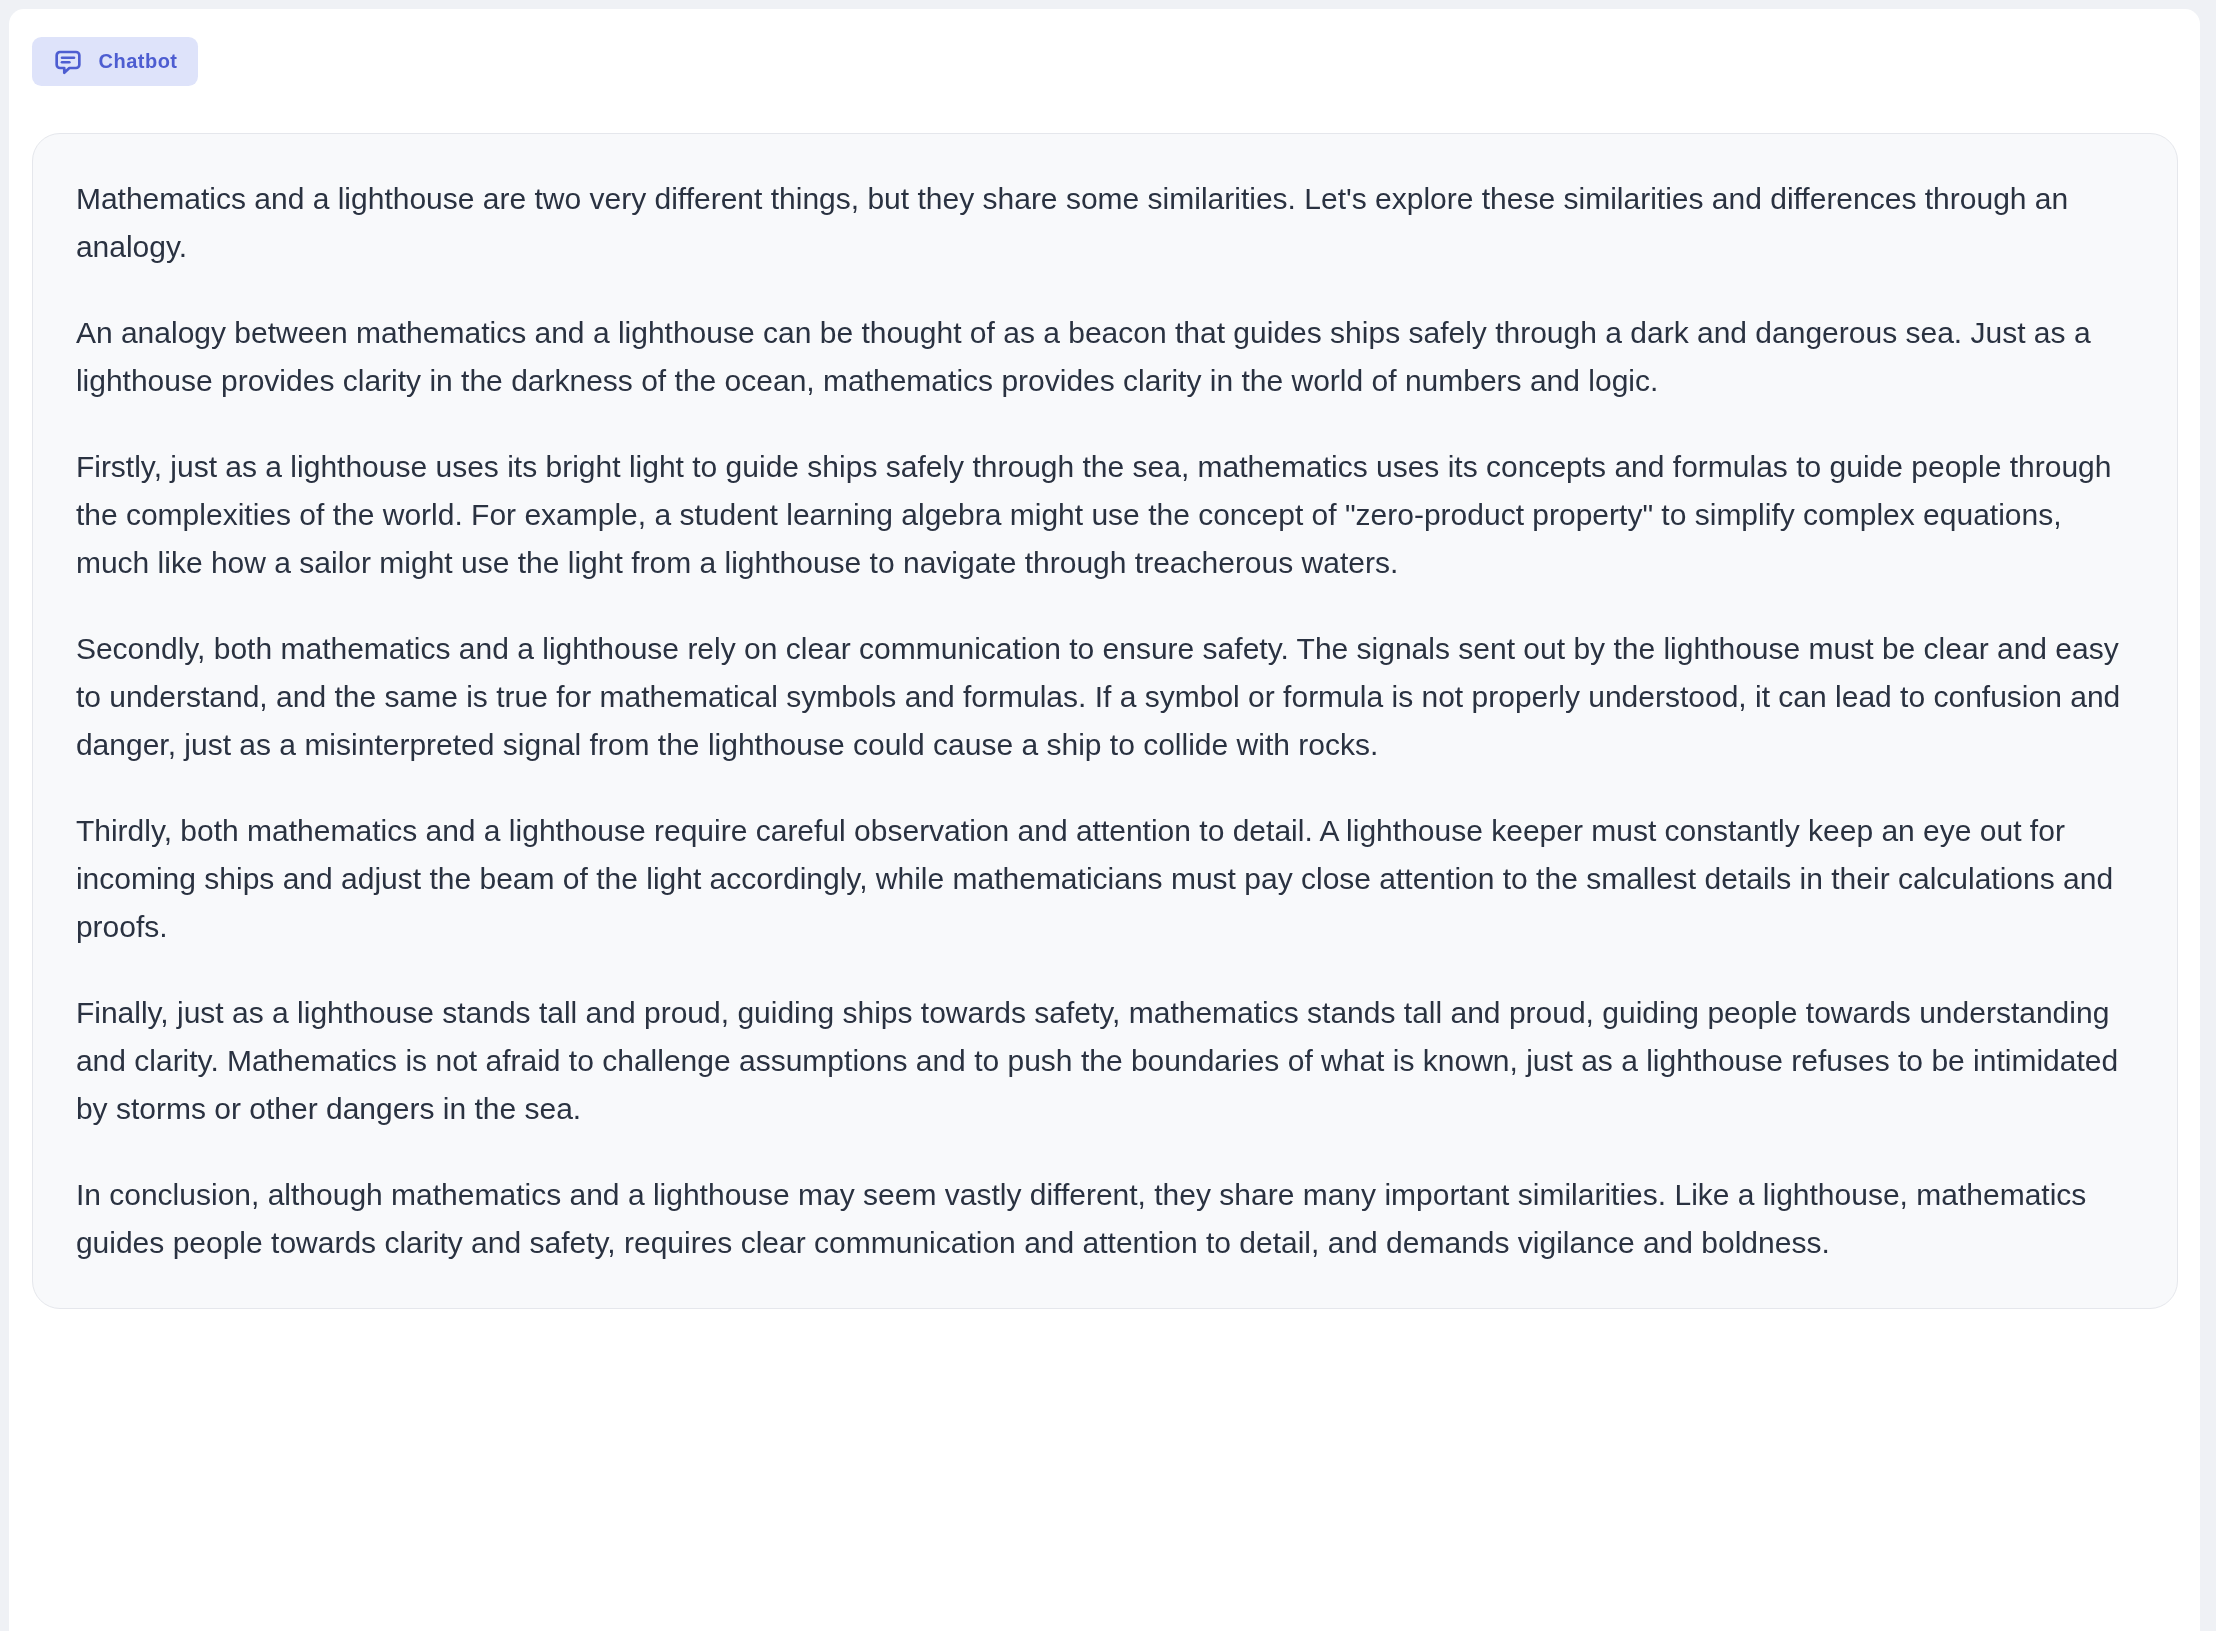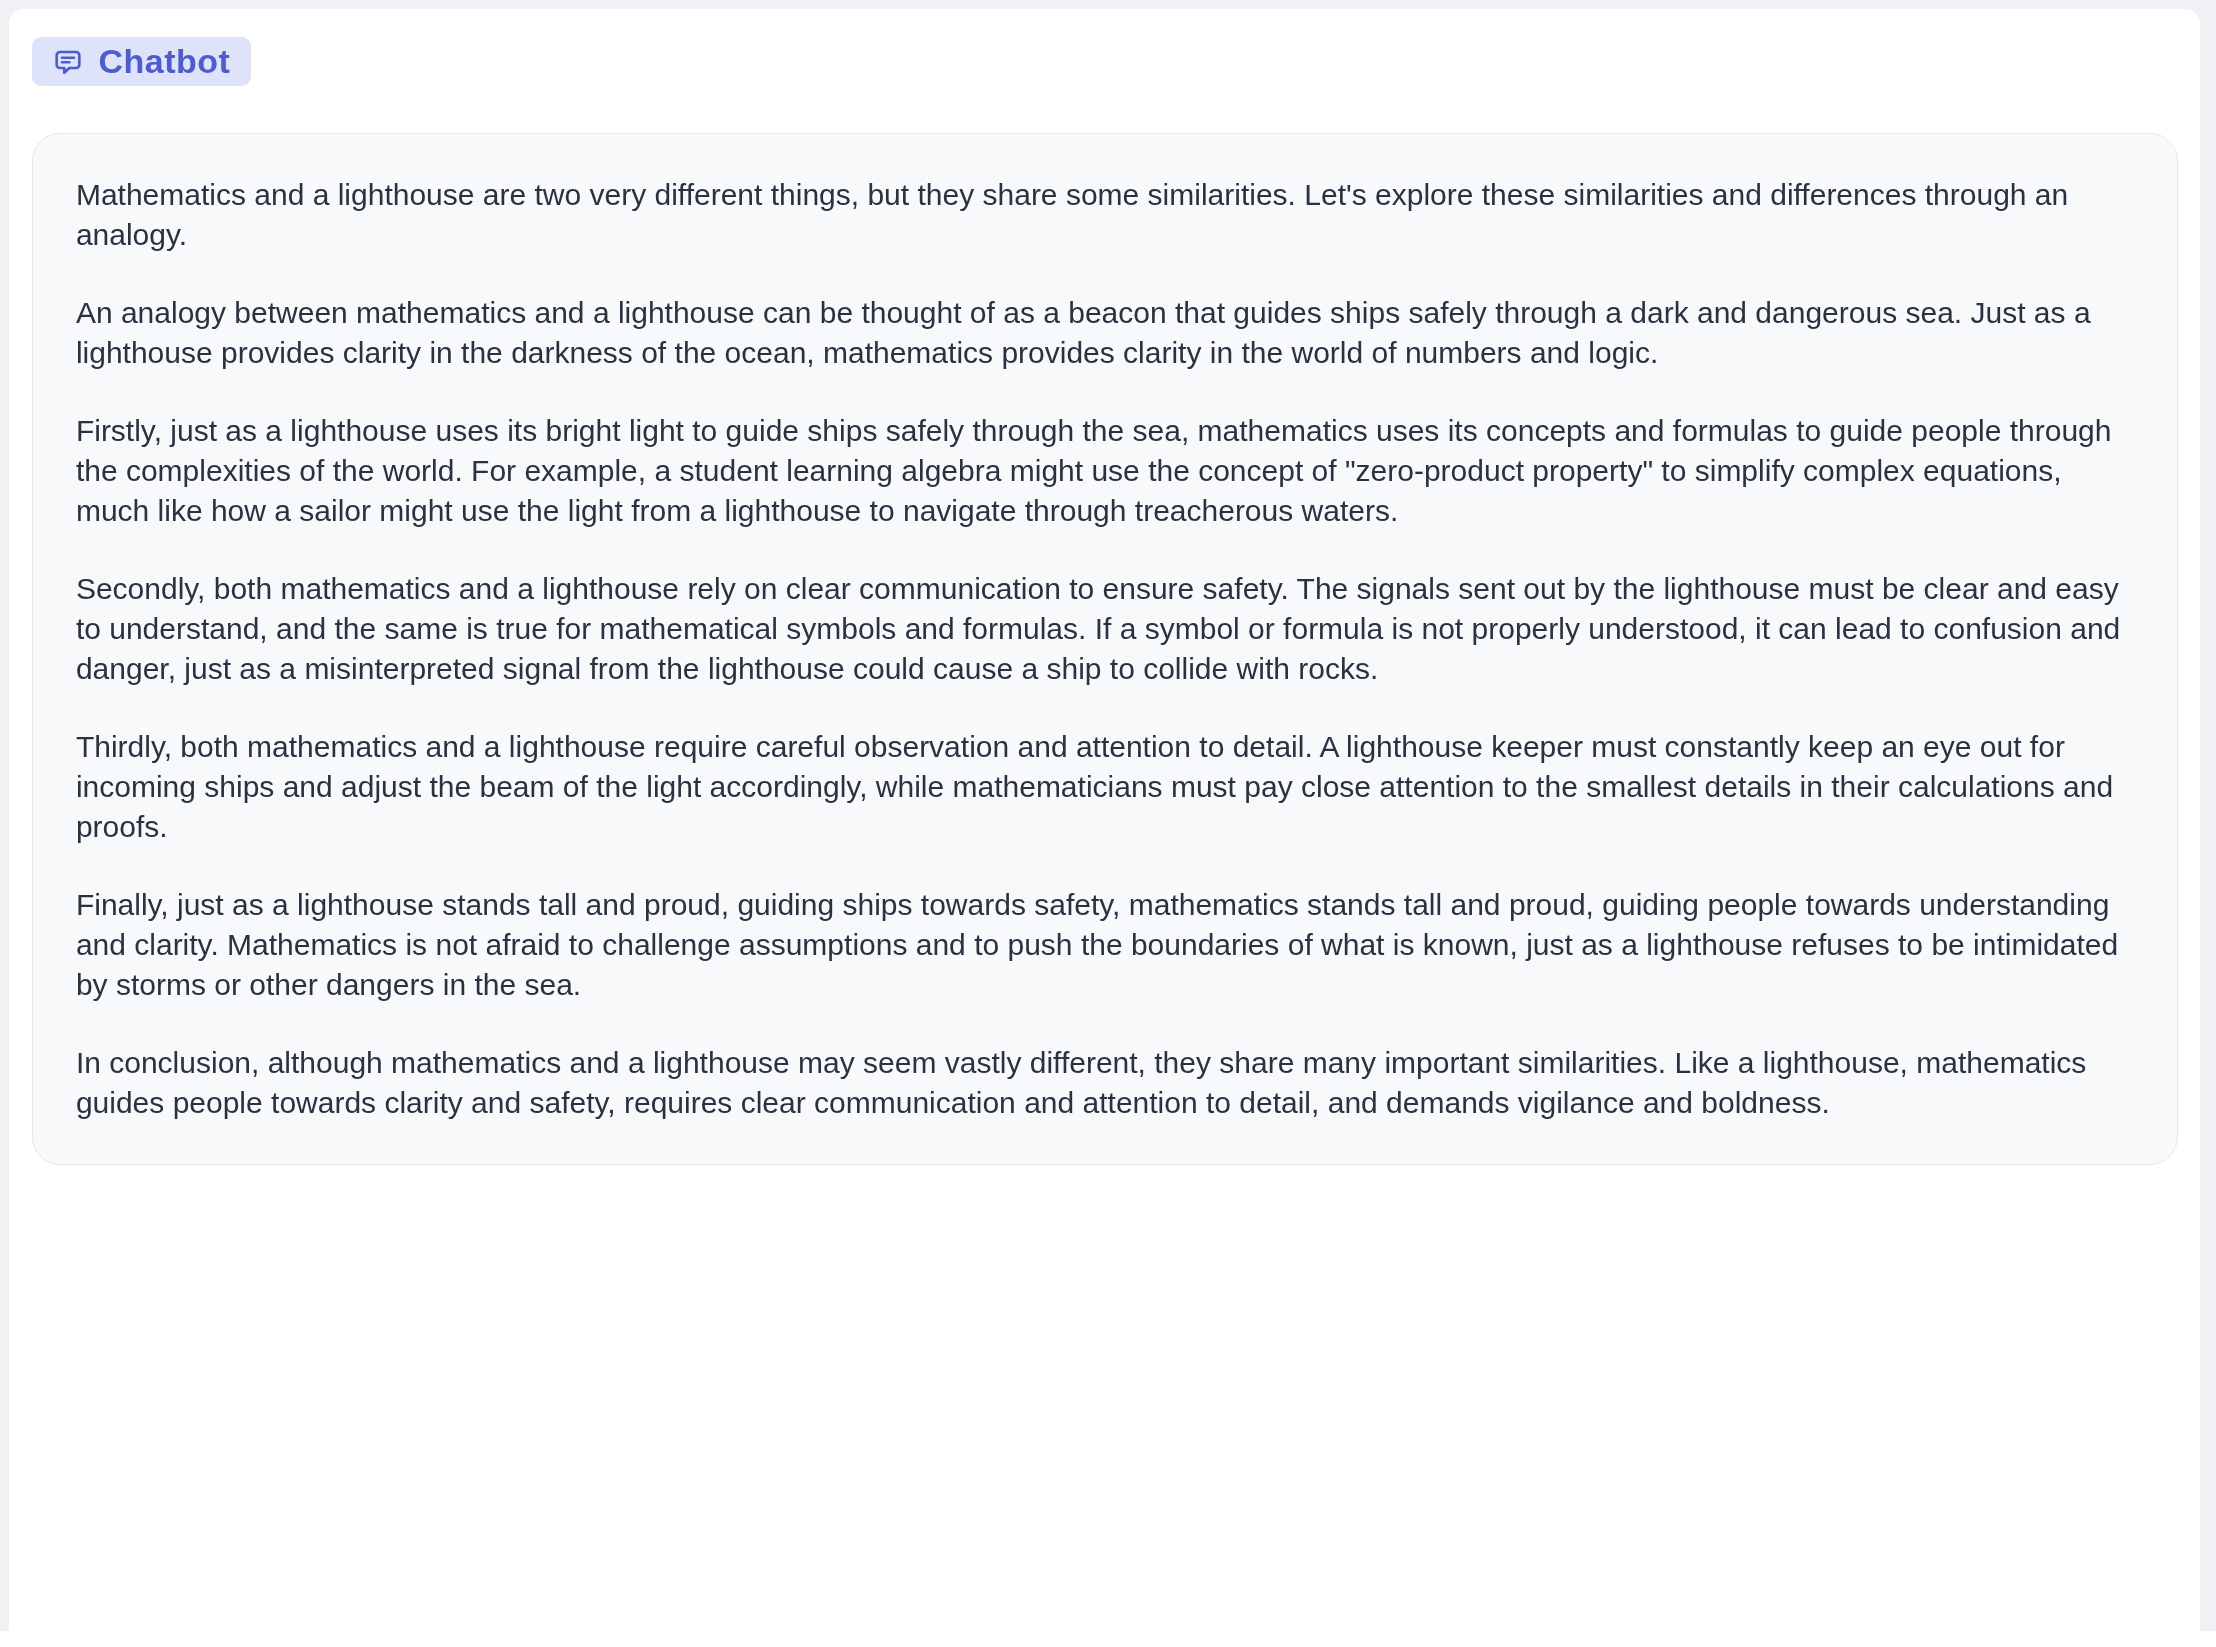--- a/index.html
+++ b/index.html
@@ -35,21 +35,21 @@
   }
   .badge{
     display:inline-flex;
     align-items:center;
     gap:14px;
     height:49px;
     padding:0 20.6px;
     background:var(--badge_bg);
     color:var(--badge_text);
     border-radius:9.4px;
-    font-size:34px;
+    font-size:20px;
     font-weight:bold;
     letter-spacing:0.5px;
   }
   .badge .icon{
     display:inline-flex;
     width:32px;height:32px;
   }
   .badge .icon svg{width:100%;height:100%;}
   .user-row{
     display:flex;
@@ -66,21 +66,21 @@
     line-height:47px;
     color:var(--user_text);
   }
   .bot-panel{
     margin-top:47px;
     background:var(--panel_bg);
     border:1.9px solid var(--panel_border);
     border-radius:28px;
     padding:41px 43px;
     font-size:30px;
-    line-height:40px;
+    line-height:48px;
     color:var(--body_text);
   }
   .bot-panel p + p{
     margin-top:38px;
   }
 </style>
 </head>
 <body>
 
 <div class="app-bg"></div>

